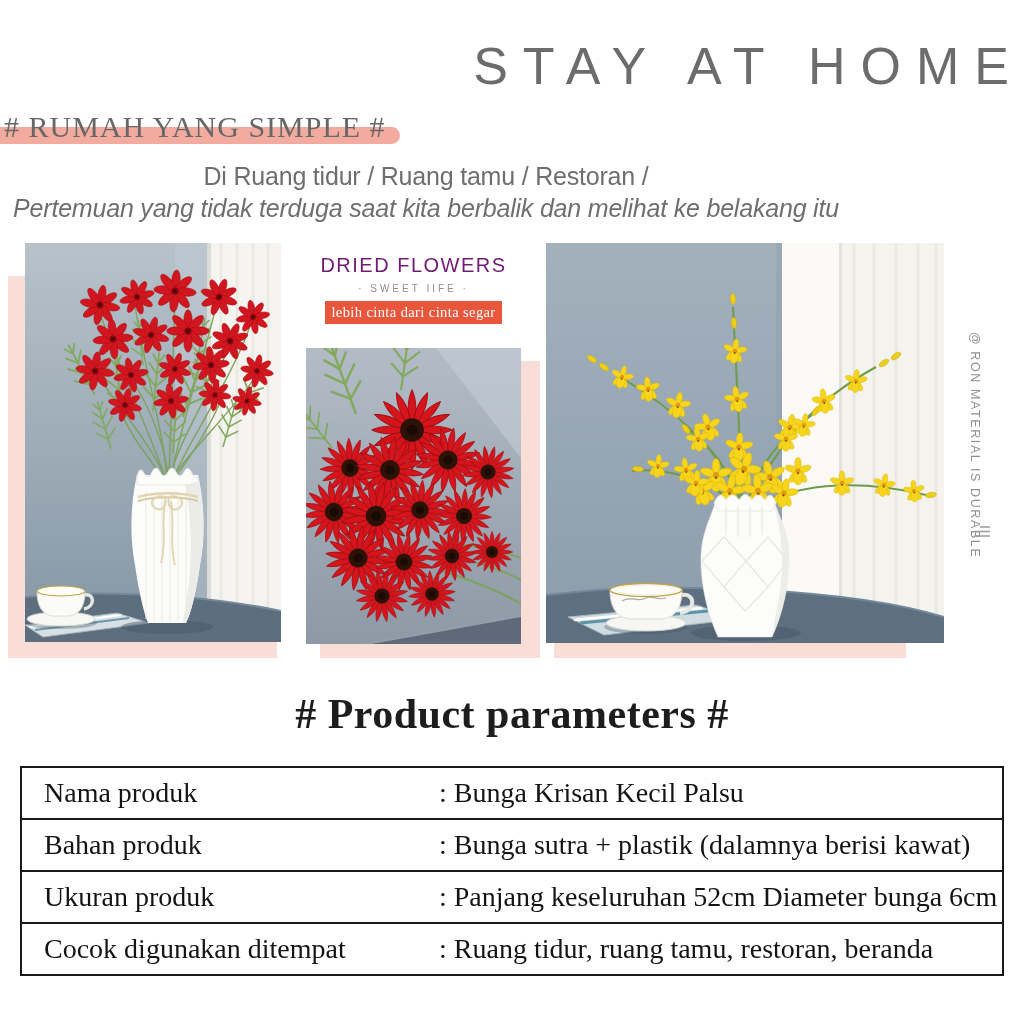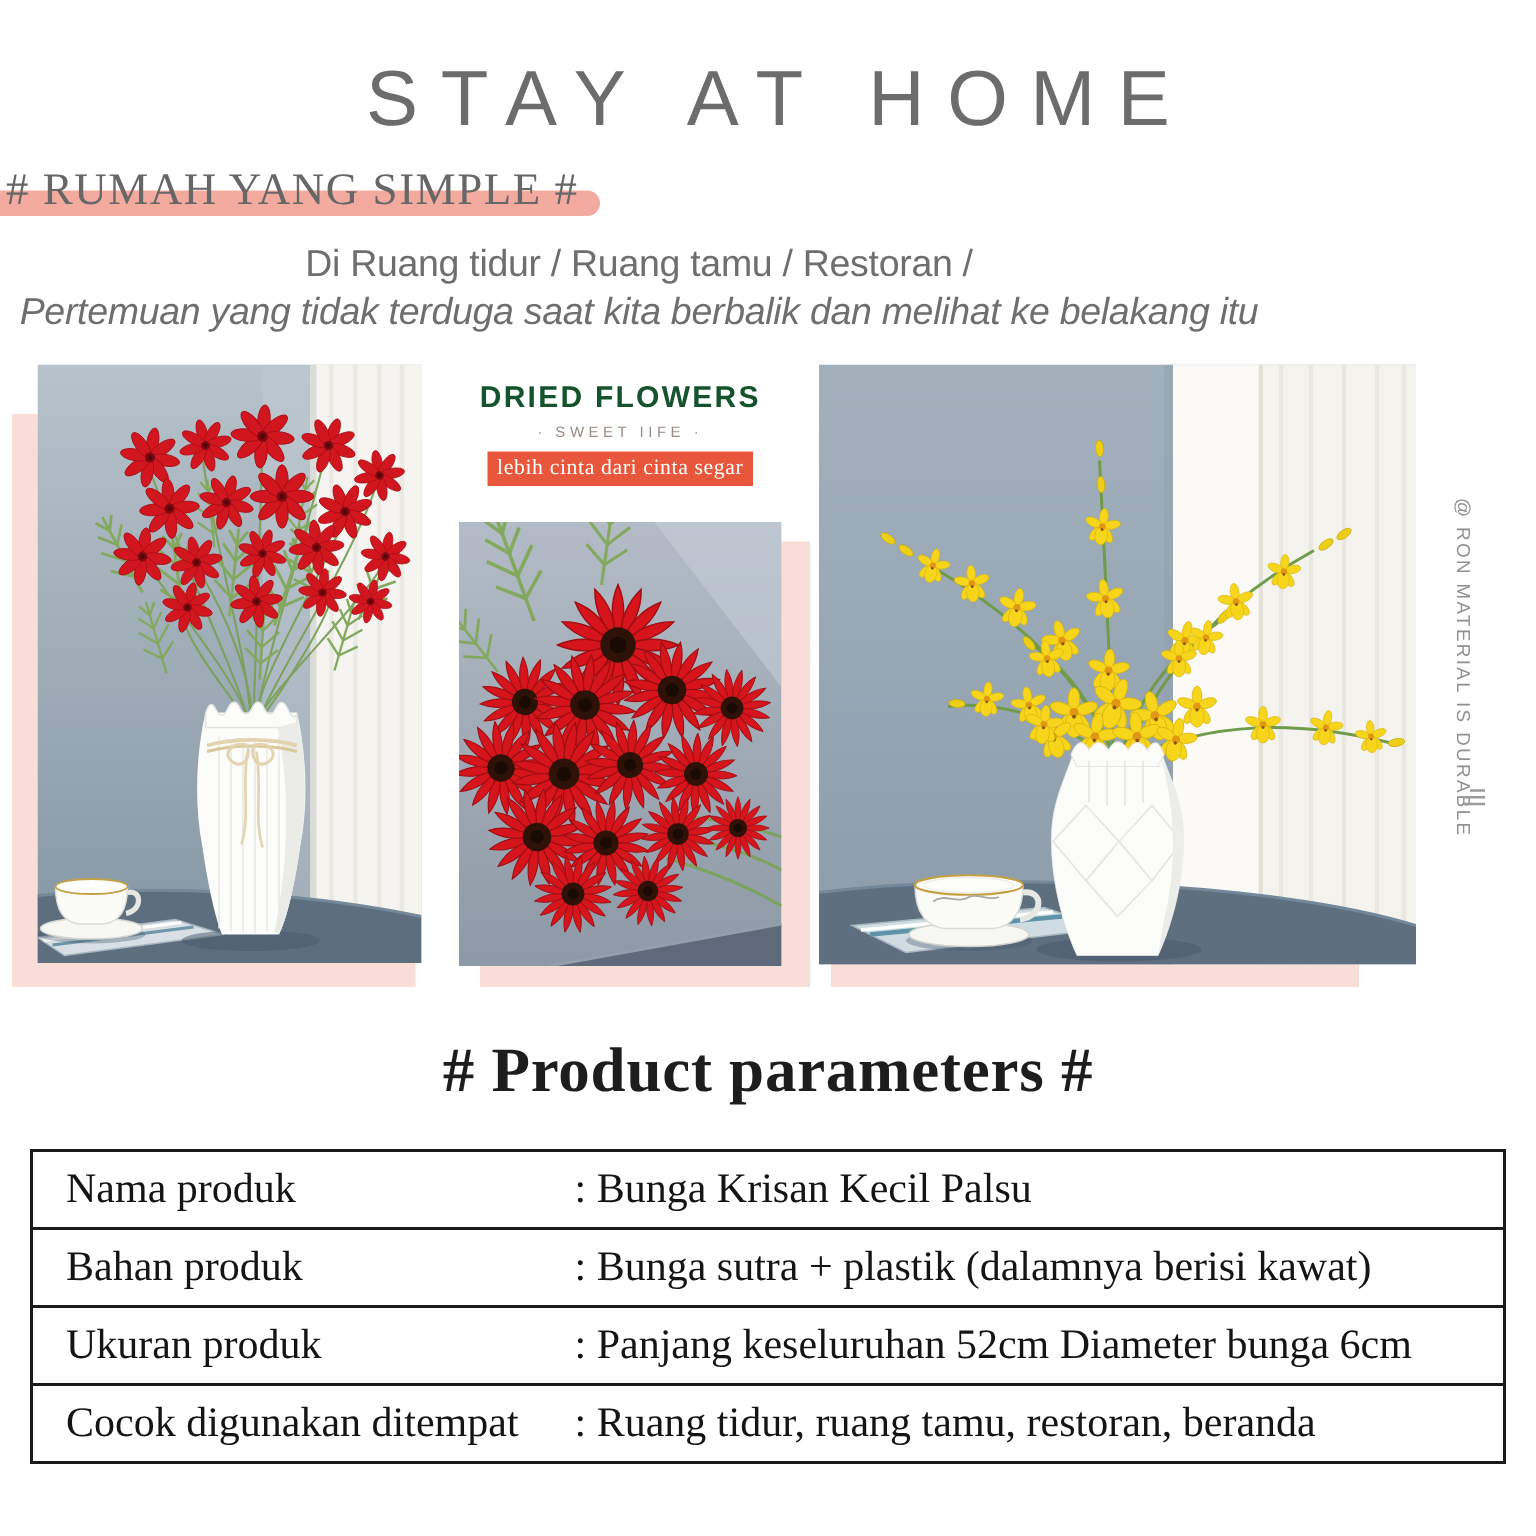--- a/index.html
+++ b/index.html
@@ -1,51 +1,51 @@
 <!DOCTYPE html>
 <html><head>
 <meta charset="utf-8">
 <style>
   html,body{margin:0;padding:0;}
   body{width:1024px;height:1024px;background:#ffffff;overflow:hidden;position:relative;
        font-family:"Liberation Sans",sans-serif;}
   .abs{position:absolute;}
   
-  .main-title{top:36px;left:0;width:1024px;text-align:center;font-size:52px;font-weight:300;
+  .main-title{top:36px;left:0;width:1024px;text-align:right;font-size:52px;font-weight:300;
       color:#6c6c6c;letter-spacing:15px;padding-left:15px;box-sizing:border-box;}
   .subtitle-wrap{top:110px;left:0;width:1024px;text-align:left;}
   .subtitle{position:relative;display:inline-block;font-family:"Liberation Serif",serif;
       font-size:30px;color:#676767;letter-spacing:1px;padding:0 4px;}
   .subtitle::after{content:"";position:absolute;left:-10px;right:-10px;bottom:0px;height:17px;
       background:#f3aba0;border-radius:9px;z-index:-1;}
   .tagline{left:0;width:852px;text-align:center;color:#6e6e6e;font-size:25px;letter-spacing:-0.2px;}
   .tagline1{top:162px;} .tagline2{top:194px;font-style:italic;}
   
   .accent{position:absolute;background:#f9ded8;z-index:0;}
   .photo{position:absolute;z-index:1;display:block;}
   .brand-title{top:254px;left:306px;width:215px;text-align:center;font-size:20px;
-      letter-spacing:1.5px;color:#14532d;font-weight:bold;z-index:2;}
+      letter-spacing:1.5px;color:#701a75;font-weight:normal;z-index:2;}
   .brand-sub{top:283px;left:306px;width:215px;text-align:center;font-size:10px;
       letter-spacing:3px;color:#9b8b86;z-index:2;}
   .badge{top:301px;left:306px;width:215px;text-align:center;z-index:2;}
   .badge span{display:inline-block;width:177px;height:23px;line-height:23px;background:#e8563c;
       color:#ffffff;font-family:"Liberation Serif",serif;font-size:14.5px;letter-spacing:0.4px;}
   .side-note{top:332px;left:968px;height:200px;writing-mode:vertical-rl;font-size:12.5px;
       letter-spacing:1.6px;color:#909090;white-space:nowrap;}
   .lines-icon{top:524px;left:972px;}
   
   .param-heading{top:690px;left:0;width:1024px;text-align:center;font-family:"Liberation Serif",serif;
       font-weight:bold;font-size:42px;color:#1d1d1d;letter-spacing:0.5px;}
   .ptable{top:766px;left:20px;width:984px;border:2px solid #1a1a1a;box-sizing:border-box;
       font-family:"Liberation Serif",serif;font-size:28px;color:#141414;background:#ffffff;}
   .prow{display:grid;grid-template-columns:361px 1fr;height:50px;align-items:center;
-      border-top:2px solid #1a1a1a;}
+      border-top:2px solid #1a1a1a;gap:44px;}
   .prow:first-child{border-top:none;}
   .plabel{padding-left:22px;white-space:nowrap;}
-  .pvalue{white-space:nowrap;}
+  .pvalue{white-space:nowrap;margin-left:12px;}
 </style>
 </head>
 <body>
 
 <svg width="0" height="0" style="position:absolute" aria-hidden="true">
   <defs>
     <g id="cosmos">
       <g fill="#d2161f" stroke="#a80d15" stroke-width="0.7">
         <ellipse cx="0" cy="-12" rx="4.6" ry="11.5"></ellipse>
         <ellipse cx="0" cy="-12" rx="4.6" ry="11.5" transform="rotate(45)"></ellipse>

